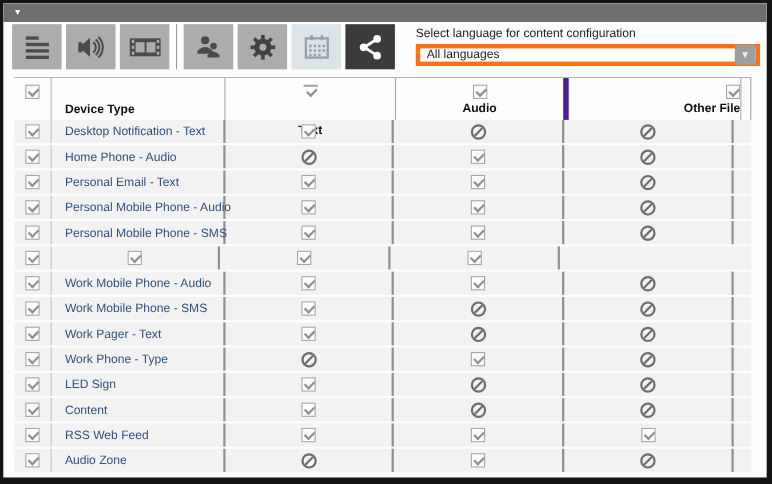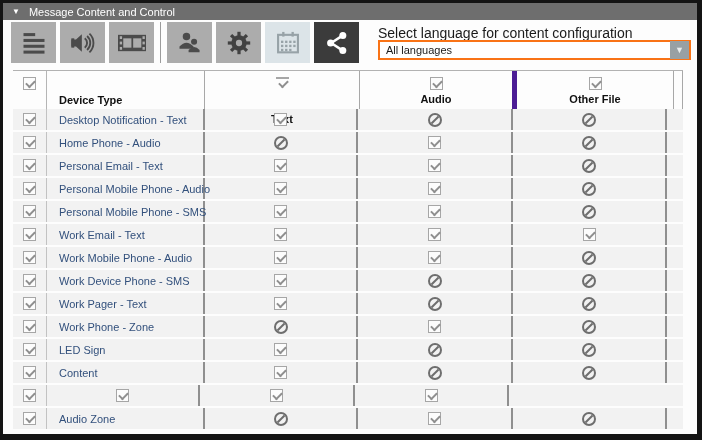--- a/index.html
+++ b/index.html
@@ -19,39 +19,39 @@
   .toolbar { position:absolute; top:19px; left:8px; display:flex; align-items:center; }
   .tb-btn {
     width:45px; height:41px; background:#acacac; margin-right:4px;
     display:flex; align-items:center; justify-content:center; cursor:pointer;
   }
   .tb-btn.highlight { background:#dce4e8; }
   .tb-btn.selected { background:#3b3b3b; }
   .tb-sep { width:1px; height:41px; background:#9c9c9c; margin:0 6px 0 2px; }
   .tb-btn svg { display:block; }
   
-  .lang-label { position:absolute; top:22px; left:375px; font-size:14px; color:#1a1a1a; }
+  .lang-label { position:absolute; top:22px; left:375px; font-size:11px; color:#1a1a1a; }
   .lang-combo {
     position:absolute; top:37px; left:375px; width:313px; height:20px;
-    background:#fff; border:2px solid #f97316; display:flex; align-items:center; cursor:pointer;
+    background:#fff; border:4px solid #f97316; display:flex; align-items:center; cursor:pointer;
   }
   .lang-combo .val { flex:1; font-size:11px; color:#1a1a1a; padding-left:6px; }
   .lang-combo .arrow-btn {
     width:19px; height:18px; background:#98a0a4; display:flex; align-items:center; justify-content:center;
   }
   .lang-combo .arrow-btn span { color:#e8eced; font-size:9px; line-height:1; }
   
   .grid { position:absolute; top:67px; left:10px; width:670px; border-top:1px solid #b2b2b2; }
   .gh { display:flex; height:38px; background:#fdfdfd; }
   .gh .c { display:flex; flex-direction:column; align-items:center; justify-content:flex-start; padding-top:6px; }
   .gh .c0 { width:34px; border-right:1px solid #b5b5b5; }
   .gh .c1 { width:158px; border-right:1px solid #a8a8a8; align-items:flex-start; justify-content:flex-end; padding:0 0 3px 12px; }
   .gh .c2 { width:155px; border-right:1px solid #a8a8a8;gap:31px; }
   .gh .c3 { width:157px; border-right:5px solid #4c1d95; }
-  .gh .c4 { width:156px; }
+  .gh .c4 { width:156px;align-items:flex-end; }
   .gh .c5 { width:10px; border-left:1px solid #a8a8a8; border-right:1px solid #a8a8a8; }
   .gh .hlabel { font-size:11px; font-weight:bold; color:#111; margin-top:3px; }
   .rows .row { display:flex; height:21px; margin-bottom:2px; background:#f2f2f2; align-items:center; }
   .rows .c { height:21px; display:flex; align-items:center; justify-content:center; }
   .rows .c0 { width:34px; border-right:1px solid #c2c2c2; }
   .rows .c1 { width:158px; border-right:2px solid #8f8f8f; justify-content:flex-start; padding-left:12px; }
   .rows .c2 { width:153px; border-right:2px solid #8f8f8f; }
   .rows .c3 { width:155px; border-right:2px solid #8f8f8f; }
   .rows .c4 { width:154px; border-right:2px solid #8f8f8f; }
   .rows .c5 { width:10px; }
@@ -76,21 +76,20 @@
     background:#6e6e6e; transform:rotate(-45deg);
   }
 </style>
 </head>
 <body>
 
 <div class="window">
 
   <div class="titlebar">
     <span class="collapse-tri">▼</span>
-    <span>Message Content and Control</span>
   </div>
 
   <div class="toolbar">
       <div class="tb-btn">
         <span>
           <svg width="30" height="28" viewBox="0 0 24 24">
             <g fill="#4b4b4b">
               <rect x="3" y="3.5" width="10" height="2.6"></rect>
               <rect x="3" y="8.5" width="18" height="2.6"></rect>
               <rect x="3" y="13.5" width="18" height="2.6"></rect>
@@ -320,23 +319,20 @@
     <div class="c c4">
             <span class="blocked"></span>
           </div>
     <div class="c c5"></div>
   </div>
 
   <div class="row">
     <div class="c c0">
             <span class="cbx checked"></span>
           </div>
-    <div class="c c1">
-            <span class="devname">Work Email - Text</span>
-          </div>
     <div class="c c2">
             <span class="cbx checked"></span>
           </div>
     <div class="c c3">
             <span class="cbx checked"></span>
           </div>
     <div class="c c4">
             <span class="cbx checked"></span>
           </div>
     <div class="c c5"></div>
@@ -359,21 +355,21 @@
             <span class="blocked"></span>
           </div>
     <div class="c c5"></div>
   </div>
 
   <div class="row">
     <div class="c c0">
             <span class="cbx checked"></span>
           </div>
     <div class="c c1">
-            <span class="devname">Work Device Phone - SMS</span>
+            <span class="devname">Work Mobile Phone - SMS</span>
           </div>
     <div class="c c2">
             <span class="cbx checked"></span>
           </div>
     <div class="c c3">
             <span class="blocked"></span>
           </div>
     <div class="c c4">
             <span class="blocked"></span>
           </div>
@@ -397,21 +393,21 @@
             <span class="blocked"></span>
           </div>
     <div class="c c5"></div>
   </div>
 
   <div class="row">
     <div class="c c0">
             <span class="cbx checked"></span>
           </div>
     <div class="c c1">
-            <span class="devname">Work Phone - Zone</span>
+            <span class="devname">Work Phone - Type</span>
           </div>
     <div class="c c2">
             <span class="blocked"></span>
           </div>
     <div class="c c3">
             <span class="cbx checked"></span>
           </div>
     <div class="c c4">
             <span class="blocked"></span>
           </div>
@@ -453,20 +449,23 @@
     <div class="c c4">
             <span class="blocked"></span>
           </div>
     <div class="c c5"></div>
   </div>
 
   <div class="row">
     <div class="c c0">
             <span class="cbx checked"></span>
           </div>
+    <div class="c c1">
+            <span class="devname">RSS Web Feed</span>
+          </div>
     <div class="c c2">
             <span class="cbx checked"></span>
           </div>
     <div class="c c3">
             <span class="cbx checked"></span>
           </div>
     <div class="c c4">
             <span class="cbx checked"></span>
           </div>
     <div class="c c5"></div>

